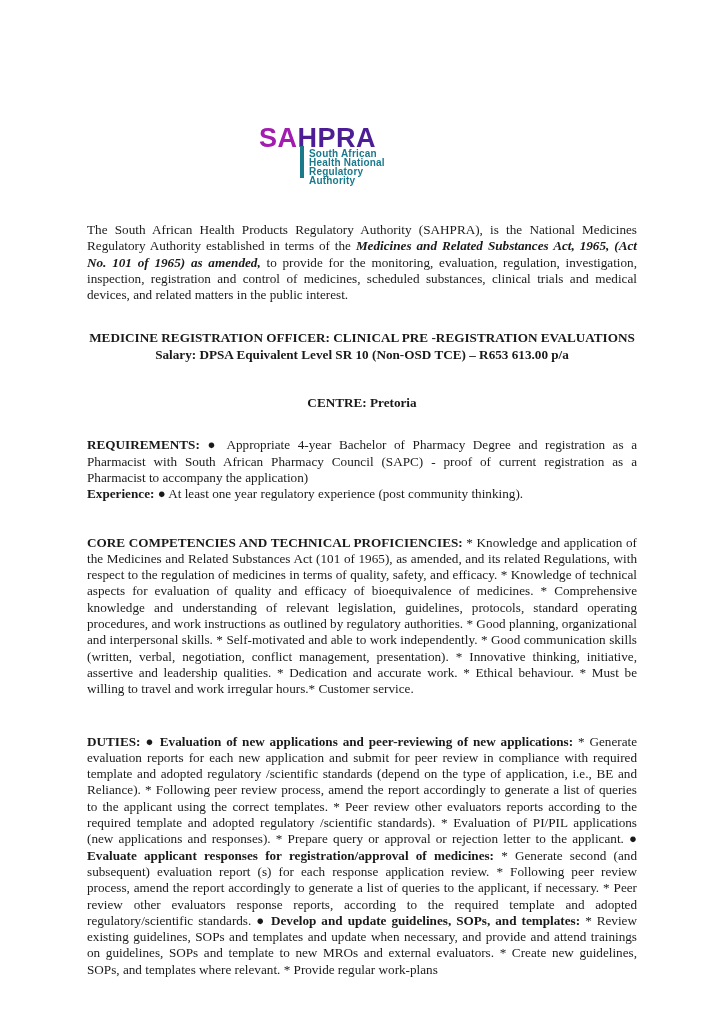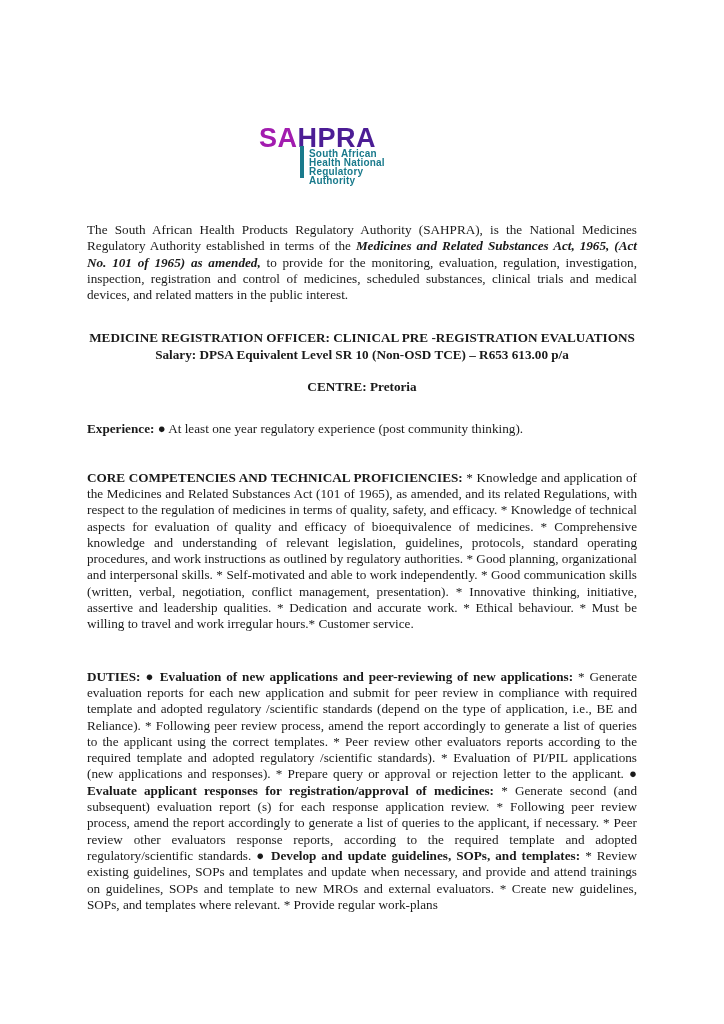--- a/index.html
+++ b/index.html
@@ -34,21 +34,21 @@
     font-size: 13.2px; line-height: 16.3px;
     text-align: justify;
     font-family: Liberation Serif, serif;
   }
   .center { text-align: center; font-weight: bold; }
   .b { font-weight: bold; }
   .i { font-style: italic; }
 
   .intro        { margin-top: 37px; }
   .pos-block    { margin-top: 27px; }
-  .centre-line  { margin-top: 16px; }
+  .centre-line  { margin-top: 32px; }
   .req          { margin-top: 26px; }
   .core         { margin-top: 32px; }
   .duties       { margin-top: 36px; }
 </style>
 </head>
 <body>
 
 <div class="page">
 
   <div class="logo">
@@ -66,20 +66,21 @@
   <div class="para intro"><span>The South African Health Products Regulatory Authority (SAHPRA), is the National Medicines Regulatory Authority established in terms of the </span><span class="b i">Medicines and Related Substances Act, 1965, (Act No. 101 of 1965) as amended,</span><span> to provide for the monitoring, evaluation, regulation, investigation, inspection, registration and control of medicines, scheduled substances, clinical trials and medical devices, and related matters in the public interest.</span></div>
 
   <div class="pos-block">
     <div class="para center">MEDICINE REGISTRATION OFFICER: CLINICAL PRE -REGISTRATION EVALUATIONS</div>
     <div class="para center">Salary: DPSA Equivalent Level SR 10 (Non-OSD TCE) – R653 613.00 p/a</div>
   </div>
 
   <div class="para center centre-line">CENTRE: Pretoria</div>
 
   <div class="req">
+    <div class="para"><span class="b">REQUIREMENTS: </span><span>● Appropriate 4-year Bachelor of Pharmacy Degree and registration as a Pharmacist with South African Pharmacy Council (SAPC) - proof of current registration as a Pharmacist to accompany the application)</span></div>
     <div class="para"><span class="b">Experience: </span><span>● At least one year regulatory experience (post community thinking).</span></div>
   </div>
 
   <div class="para core"><span class="b">CORE COMPETENCIES AND TECHNICAL PROFICIENCIES: </span><span>* Knowledge and application of the Medicines and Related Substances Act (101 of 1965), as amended, and its related Regulations, with respect to the regulation of medicines in terms of quality, safety, and efficacy. * Knowledge of technical aspects for evaluation of quality and efficacy of bioequivalence of medicines. * Comprehensive knowledge and understanding of relevant legislation, guidelines, protocols, standard operating procedures, and work instructions as outlined by regulatory authorities. * Good planning, organizational and interpersonal skills. * Self-motivated and able to work independently. * Good communication skills (written, verbal, negotiation, conflict management, presentation). * Innovative thinking, initiative, assertive and leadership qualities. * Dedication and accurate work. * Ethical behaviour. * Must be willing to travel and work irregular hours.* Customer service.</span></div>
 
   <div class="para duties"><span class="b">DUTIES: </span><span class="b">● Evaluation of new applications and peer-reviewing of new applications: </span><span>* Generate evaluation reports for each new application and submit for peer review in compliance with required template and adopted regulatory /scientific standards (depend on the type of application, i.e., BE and Reliance). * Following peer review process, amend the report accordingly to generate a list of queries to the applicant using the correct templates. * Peer review other evaluators reports according to the required template and adopted regulatory /scientific standards). * Evaluation of PI/PIL applications (new applications and responses). * Prepare query or approval or rejection letter to the applicant. </span><span class="b">● Evaluate applicant responses for registration/approval of medicines: </span><span>* Generate second (and subsequent) evaluation report (s) for each response application review. * Following peer review process, amend the report accordingly to generate a list of queries to the applicant, if necessary. * Peer review other evaluators response reports, according to the required template and adopted regulatory/scientific standards. </span><span class="b">● Develop and update guidelines, SOPs, and templates: </span><span>* Review existing guidelines, SOPs and templates and update when necessary, and provide and attend trainings on guidelines, SOPs and template to new MROs and external evaluators. * Create new guidelines, SOPs, and templates where relevant. * Provide regular work-plans</span></div>
 
 </div>
 
 </body></html>

